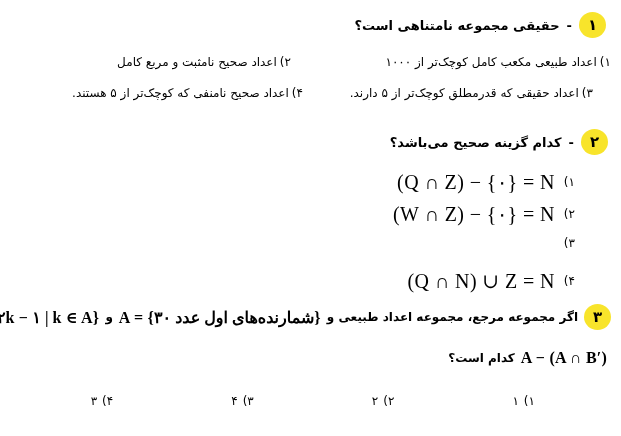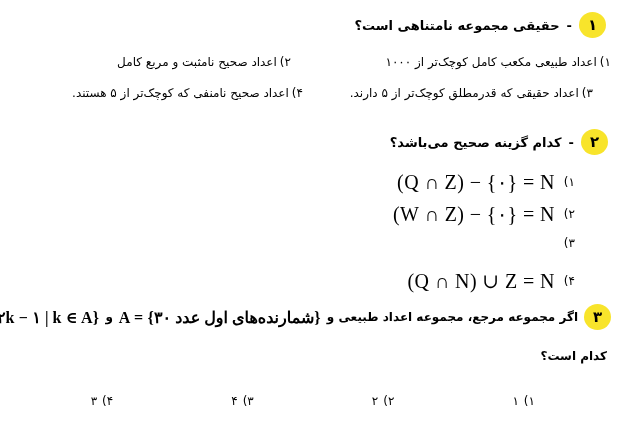--- a/index.html
+++ b/index.html
@@ -109,20 +109,21 @@
 
 <div class="abs q3line" style="top:304px;right:10px;">
   <span class="badge" style="background: rgb(248, 228, 43);">۳</span>
   <span>اگر مجموعه مرجع، مجموعه اعداد طبیعی و</span>
   <span class="math" dir="ltr"><span>A = {</span><span dir="rtl">شمارنده‌های اول عدد ۳۰</span><span>}</span></span>
   <span>و</span>
   <span class="math" dir="ltr">B = {۲k − ۱ | k ∈ A}</span>
 </div>
 
 <div class="abs q3line" style="top:349px;right:14px;">
+  <span class="math" dir="ltr">A − (A ∩ B′)</span>
   <span>کدام است؟</span>
 </div>
 
 <div class="abs answers" style="top:394px;">
   <span class="ans">
     <span class="marker">۱)</span><span>۱</span>
   </span>
   <span class="ans">
     <span class="marker">۲)</span><span>۲</span>
   </span>

